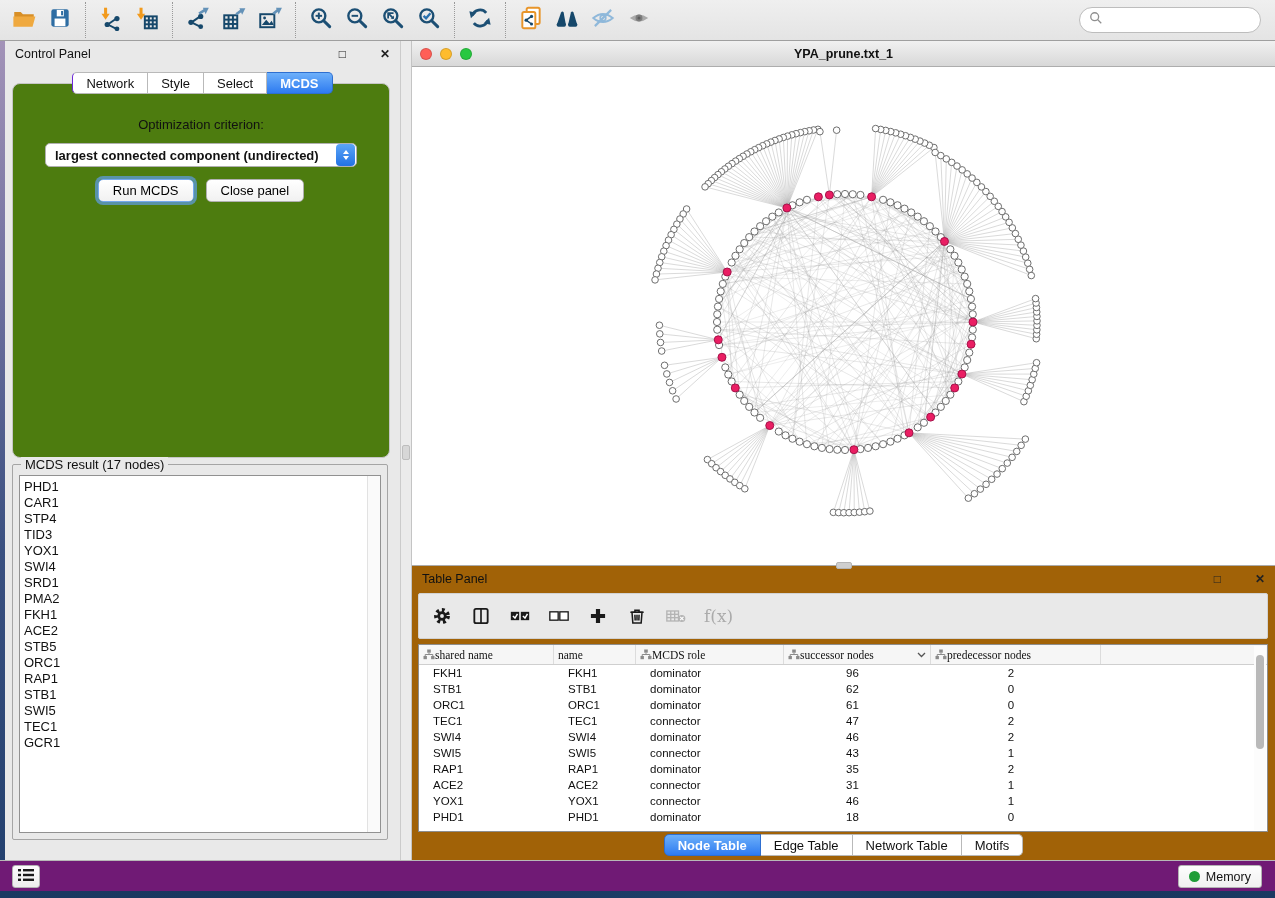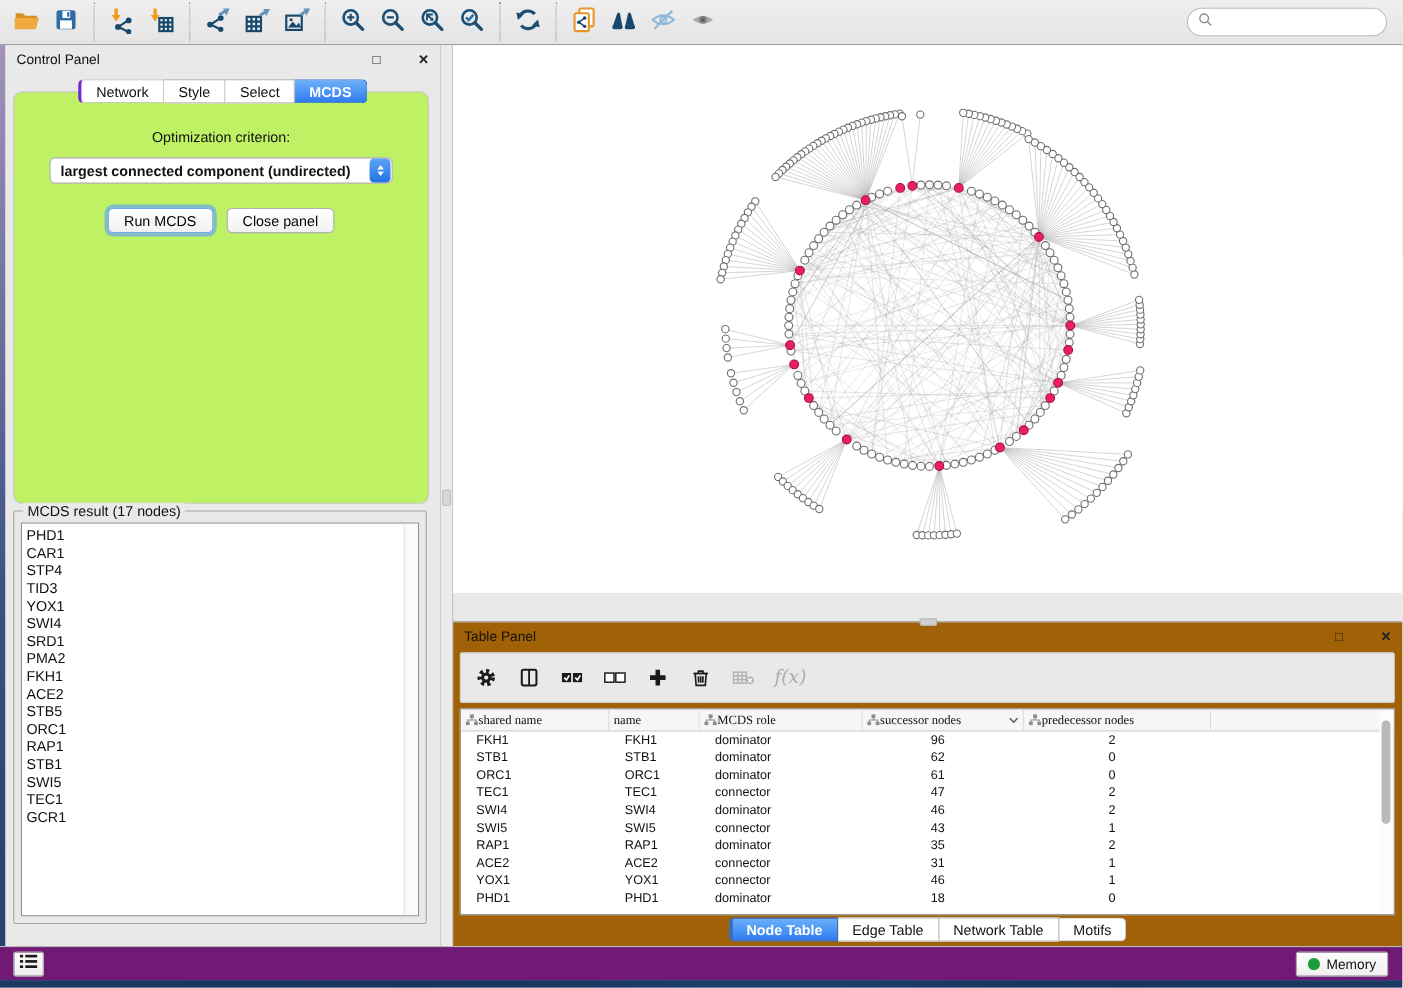--- a/index.html
+++ b/index.html
@@ -23,36 +23,36 @@
     background:linear-gradient(90deg,#1a3a62,#16345c 30%,#1d3f69 55%,#16345c 80%,#1a3a62); }
 
   
   #control-panel { position:absolute; left:5px; top:41px; width:395px; height:819px; background:#e9e9e9; }
   .panel-head { height:26px; display:flex; align-items:center; padding:0 10px; font-size:12.5px;gap:24px; }
   .panel-title { flex:1; }
   .win-btn { font-size:12px; font-weight:bold; color:#222; margin-left:10px; line-height:12px; }
   #cp-tabs { position:absolute; left:0; right:0; top:31px; display:flex; justify-content:center; z-index:2; }
   .seg { height:22px; padding:0 13px; display:flex; align-items:center; font-size:13px;
     background:#fff; border:1px solid #b9b9b9; border-left:none; }
-  .seg:first-child { border-left:3px solid #6d28d9; border-radius:5px 0 0 5px; }
+  .seg:first-child { border-left:1px solid #6d28d9; border-radius:5px 0 0 5px; }
   .seg:last-child { border-radius:0 5px 5px 0; }
   .seg.active { background:linear-gradient(#6db0fa,#2e7bf0); color:#fff; border-color:#2e6fd0;font-weight:bold; }
   #cp-content { position:absolute; left:7px; right:10px; top:42px; height:375px;
-    background:#bef264; border:1px solid #c6c6c6; border-radius:8px; }
+    background:#4d7c0f; border:1px solid #c6c6c6; border-radius:8px; }
   #opt-label { text-align:center; margin-top:33px; font-size:13px; }
   #criterion-select { margin:11px auto 0; width:312px; height:24px; background:#fff;
     border:1px solid #b0b0b0; border-radius:5px; display:flex; align-items:center; }
   #criterion-select .val { flex:1; font-size:13px; padding-left:9px; white-space:nowrap;font-weight:bold; }
   .stepper { width:19px; height:22px; margin-right:1px; border-radius:4px;
     background:linear-gradient(#5ba5f8,#2272e3); display:flex; flex-direction:column; align-items:center; justify-content:center; gap:2px; }
   .tri-up { width:0; height:0; border-left:3.5px solid transparent; border-right:3.5px solid transparent; border-bottom:4.5px solid #fff; }
   .tri-dn { width:0; height:0; border-left:3.5px solid transparent; border-right:3.5px solid transparent; border-top:4.5px solid #fff; }
   #cp-buttons { display:flex; justify-content:center; gap:12px; margin-top:12px; }
   .mac-btn { height:23px; padding:0 14px; background:linear-gradient(#fff,#f1f1f1);
-    border:1px solid #b0b0b0; border-radius:5px; font-size:13px; font-family:"Liberation Sans",sans-serif;margin-top:10px; }
+    border:1px solid #b0b0b0; border-radius:5px; font-size:13px; font-family:"Liberation Sans",sans-serif; }
   .mac-btn.focused { box-shadow:0 0 0 3px rgba(96,160,250,.65); border-color:#74a8ee; }
 
   #mcds-group { position:absolute; left:7px; right:12px; top:423px; bottom:20px;
     border:1px solid #a5a5a5; border-radius:2px; }
   #mcds-legend { position:absolute; left:8px; top:-8px; background:#e9e9e9; padding:0 4px; font-size:13px; }
   #mcds-list { position:absolute; left:6px; right:6px; top:10px; bottom:6px; background:#fff;
     border:1px solid #919191; overflow:hidden; }
   #mcds-items { padding:3px 0 0 4px; font-size:13px; line-height:16px; }
   #mcds-scroll { position:absolute; right:0; top:0; bottom:0; width:13px; background:#fafafa; border-left:1px solid #e2e2e2; }
 
@@ -71,21 +71,21 @@
   #net-canvas { position:relative; width:863px; height:498px; background:#fff; }
 
   
   #table-panel { position:absolute; left:412px; top:565px; width:863px; height:295px;
     background:#a16207; border-top:1px solid #ababab; }
   #tp-grip { position:absolute; left:50%; top:-4px; width:16px; height:7px; margin-left:-8px;
     background:#cfcfcf; border:1px solid #b5b5b5; border-radius:2px; }
   #tp-toolbar { position:absolute; left:6px; right:7px; top:27px; height:46px;
     background:#e9e9e9; border:1px solid #d2d2d2; border-radius:2px; display:flex; align-items:center; padding-left:12px; gap:17px; }
   .tp-icon { width:22px; height:22px; display:flex; align-items:center; justify-content:center; }
-  #fx-label { font-family:"DejaVu Serif", serif; font-style:italic; font-size:17px; color:#ababab; }
+  #fx-label { font-family:"DejaVu Serif", serif; font-size:17px; color:#ababab; }
 
   #node-table { position:absolute; left:6px; right:7px; top:78px; bottom:28px;
     background:#fff; border:1px solid #8d8d8d; overflow:hidden; }
   #nt-header { display:grid; grid-template-columns:135px 82px 148px 147px 170px 1fr;
     height:20px; background:#f6f6f6; border-bottom:1px solid #cfcfcf; }
   .th { display:flex; align-items:center; border-right:1px solid #dcdcdc; font-size:11.5px; padding:0 4px; }
   .th .th-label { flex:1; text-align:left;font-family:Liberation Serif, serif; }
   .th svg { flex:0 0 auto; }
   #nt-body .tr { display:grid; grid-template-columns:135px 82px 148px 147px 170px 1fr; height:16px; }
   .td { font-size:11.5px; line-height:16px; padding-left:14px; white-space:nowrap; overflow:hidden; }
@@ -325,20 +325,26 @@
       <div id="mcds-scroll"></div>
     </div>
   </div>
 </div>
 
 <div id="splitter-v">
     <div class="grip"></div>
   </div>
 
 <div id="network-window">
+  <div id="net-titlebar">
+    <span class="tlight" style="background:#ff5f57"></span>
+    <span class="tlight" style="background:#febc2e"></span>
+    <span class="tlight" style="background:#28c840"></span>
+    <span id="net-title">YPA_prune.txt_1</span>
+  </div>
   <div id="net-canvas">
     <svg id="net-svg" width="863" height="498" viewBox="0 0 863 498">
         <g>
           <line x1="561" y1="255" x2="485.5328390979529" y2="138.27681971301246" stroke="#999999" stroke-opacity="0.32" stroke-width="0.7"></line>
           <line x1="561" y1="255" x2="511.94001569645354" y2="355.7594855179584" stroke="#999999" stroke-opacity="0.32" stroke-width="0.7"></line>
           <line x1="561" y1="255" x2="305" y2="254.99999999999997" stroke="#999999" stroke-opacity="0.32" stroke-width="0.7"></line>
           <line x1="561" y1="255" x2="360.28771241841207" y2="149.65806516561196" stroke="#999999" stroke-opacity="0.32" stroke-width="0.7"></line>
           <line x1="561" y1="255" x2="307.0966519107656" y2="278.0726448401799" stroke="#999999" stroke-opacity="0.32" stroke-width="0.7"></line>
           <line x1="561" y1="255" x2="348.1202997451782" y2="159.19062423409906" stroke="#999999" stroke-opacity="0.32" stroke-width="0.7"></line>
           <line x1="561" y1="255" x2="425.2715523299474" y2="127.23352905941536" stroke="#999999" stroke-opacity="0.32" stroke-width="0.7"></line>

